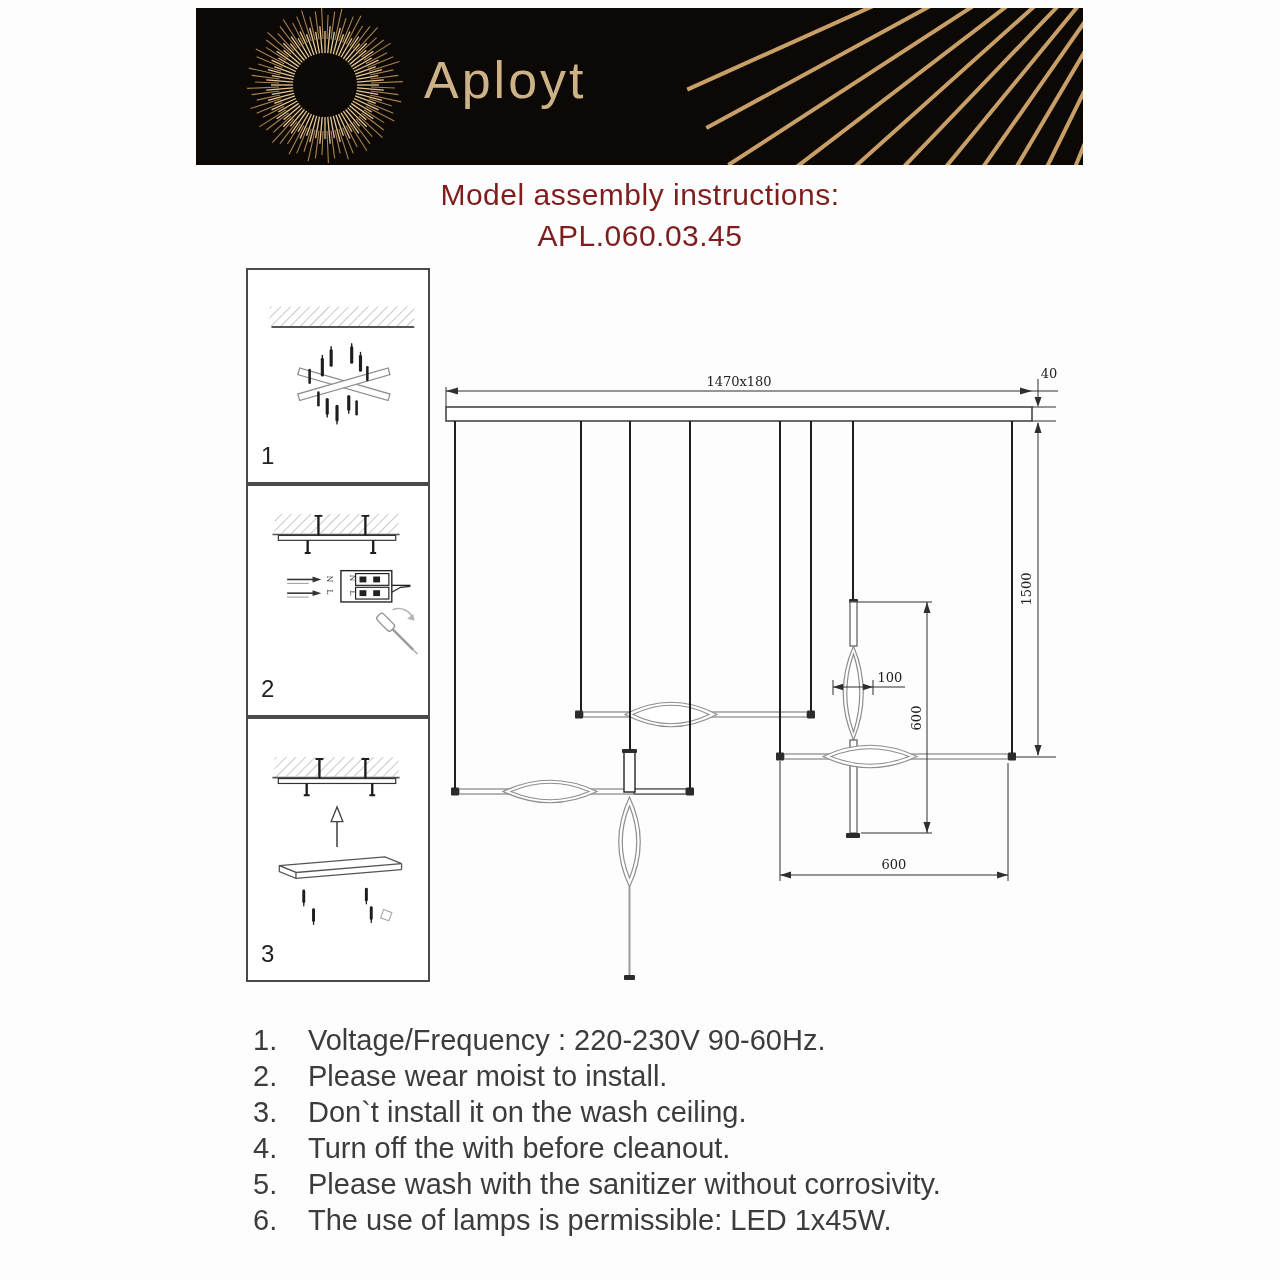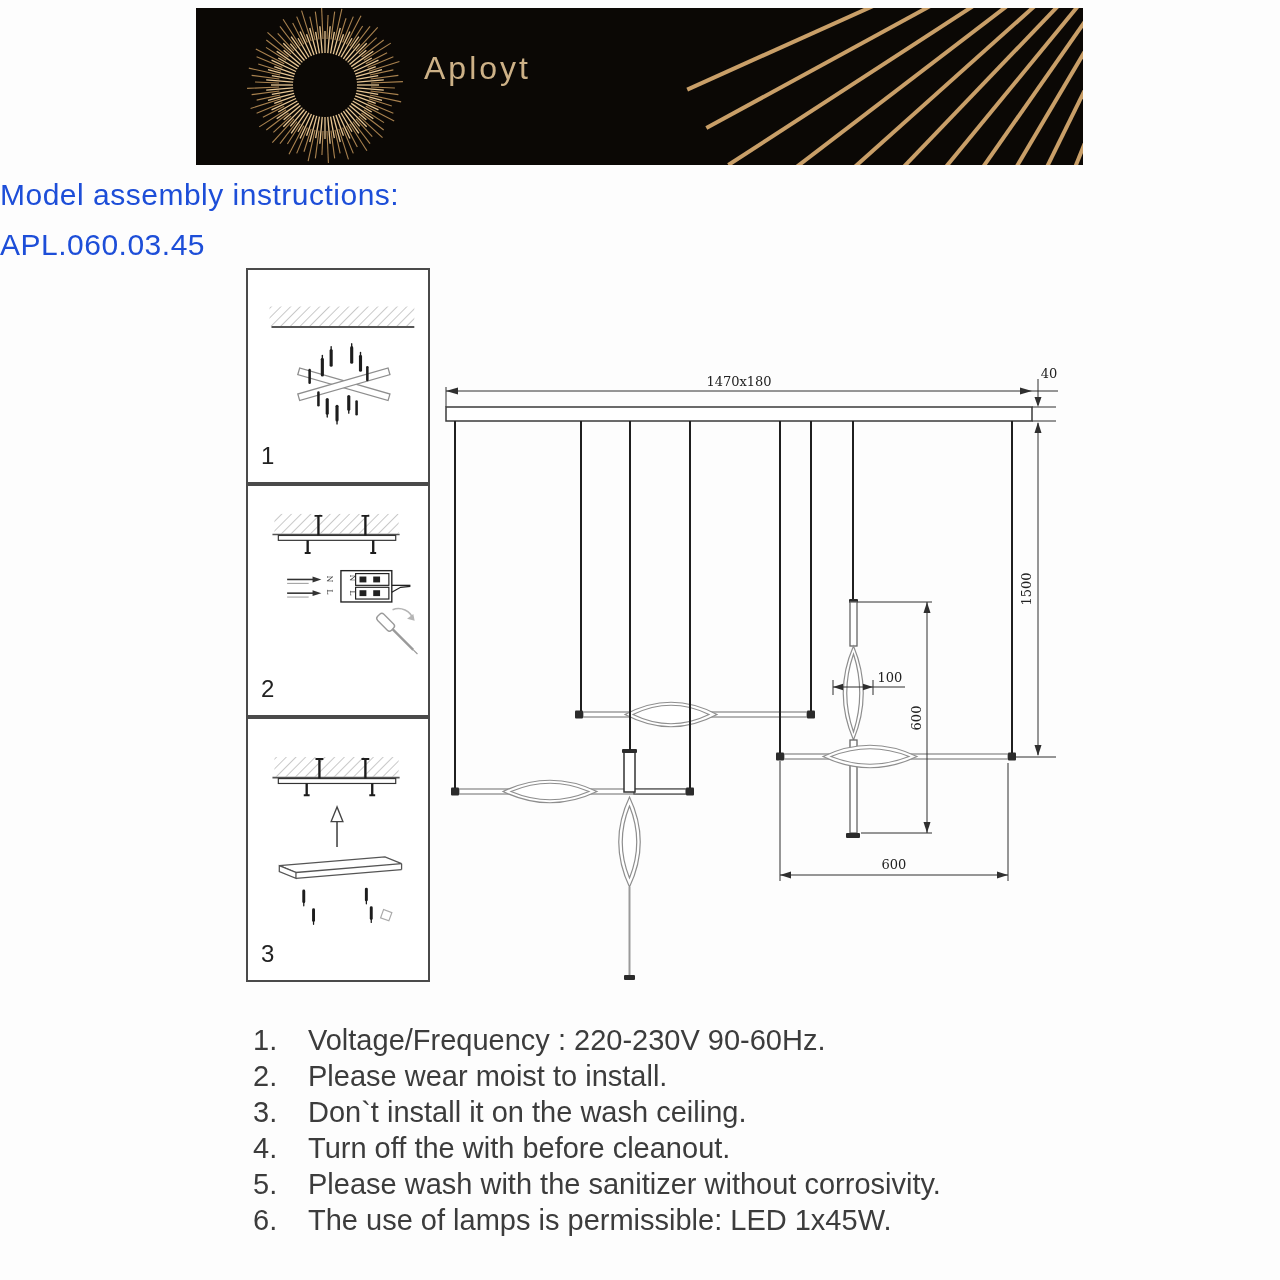--- a/index.html
+++ b/index.html
@@ -7,29 +7,29 @@
     width:1280px;height:1280px;position:relative;overflow:hidden;
     background:#fdfdfd;font-family:"Liberation Sans",sans-serif;
   }
   .banner{
     position:absolute;left:196px;top:8px;width:887px;height:157px;
     background:#0b0805;overflow:hidden;
   }
   .banner svg{position:absolute;left:0;top:0;width:100%;height:100%;}
   .brand{
     position:absolute;left:228px;top:42px;
-    font-size:32px;color:#cdb187;letter-spacing:3px;font-weight:400;
+    font-size:52px;color:#cdb187;letter-spacing:3px;font-weight:400;
     font-family:"Liberation Sans",sans-serif;
   }
   .title-block{
-    position:absolute;left:0;top:178px;width:1280px;text-align:left;
-    color:#1d4ed8;
+    position:absolute;left:0;top:178px;width:1280px;text-align:center;
+    color:#7f1d1d;
   }
   .title-line1{font-size:30px;letter-spacing:0.5px;}
-  .title-line2{font-size:30px;letter-spacing:0.5px;margin-top:16px;}
+  .title-line2{font-size:30px;letter-spacing:0.5px;margin-top:7px;}
   .step-box{
     position:absolute;left:246px;width:184px;
     border:2px solid #4a4a4a;background:#fff;box-sizing:border-box;
   }
   .step-box svg{position:absolute;left:0;top:0;width:100%;height:100%;}
   .step-num{
     position:absolute;left:13px;bottom:12px;font-size:24px;color:#222;
     font-family:"Liberation Sans",sans-serif;
   }
   #box1{top:268px;height:216px;}

